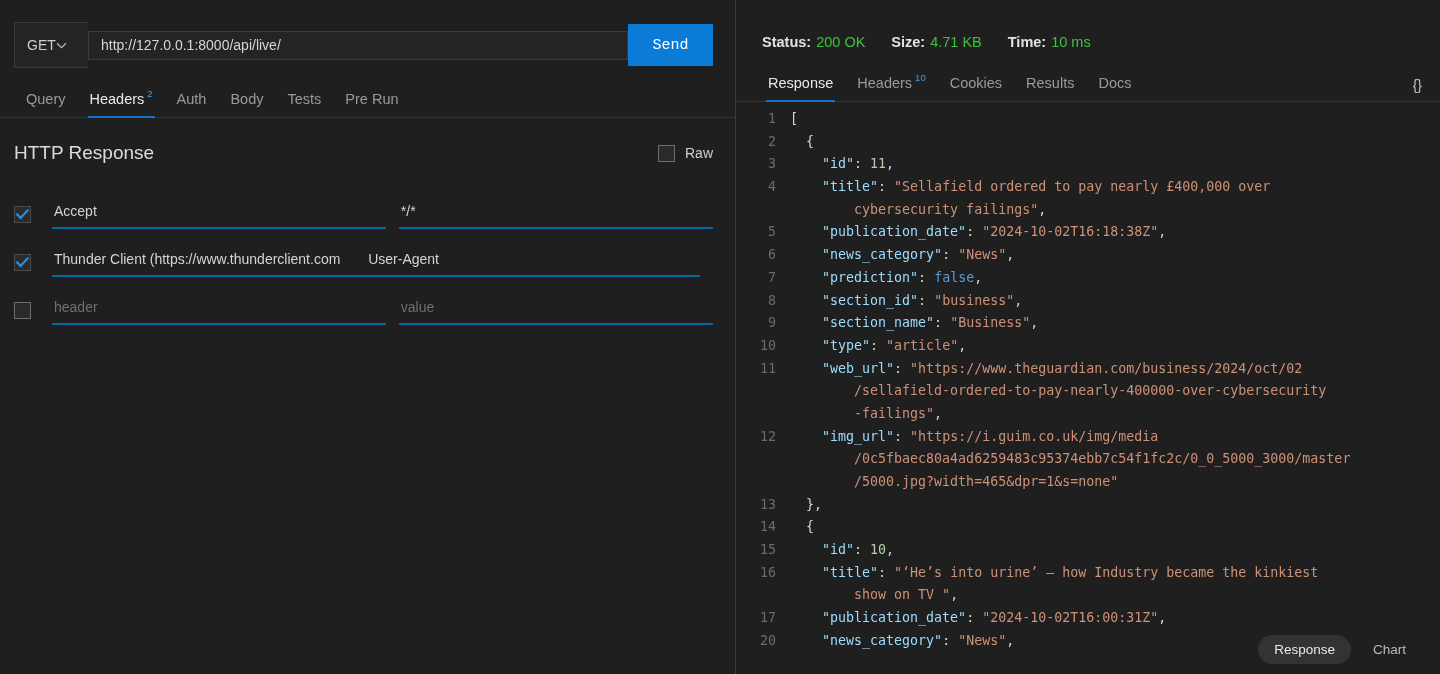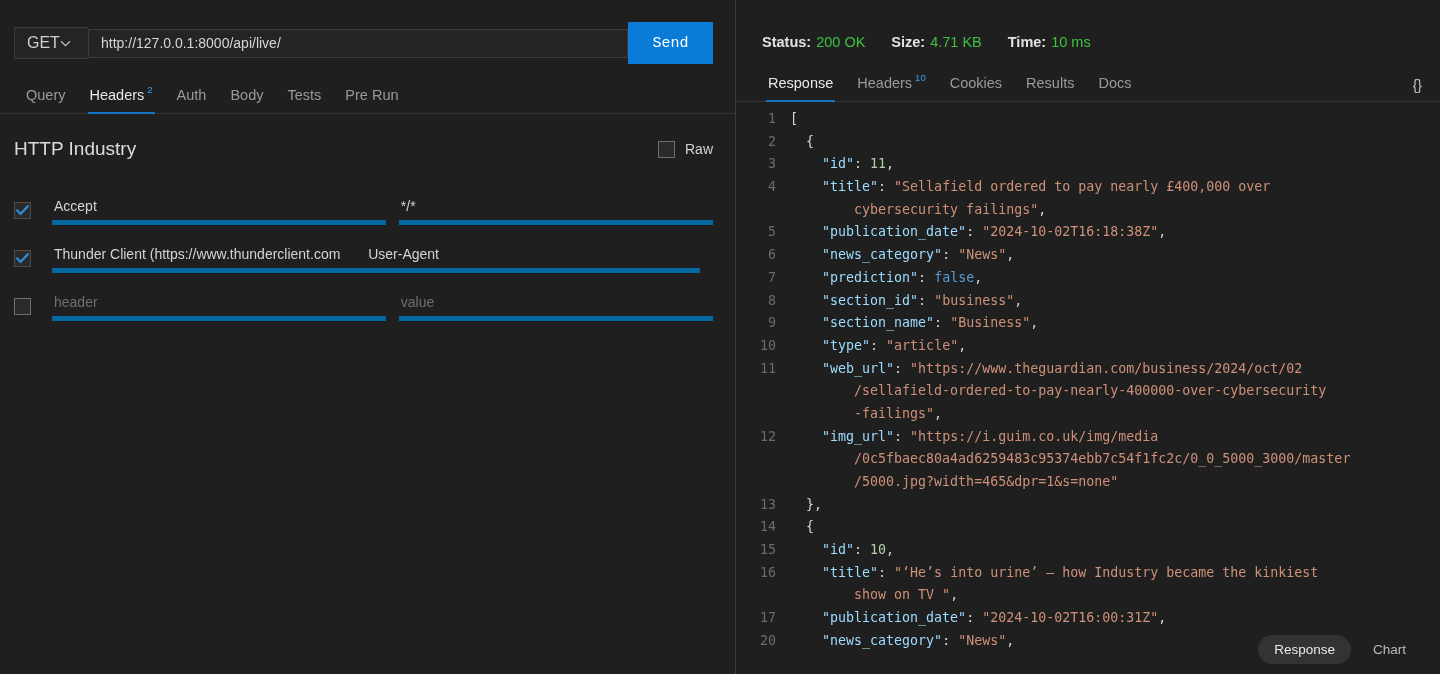--- a/index.html
+++ b/index.html
@@ -17,27 +17,27 @@
 
   
   .left-panel {
     width: 736px; height: 674px;
     background: #1f1f1f;
     position: relative;
     border-right: 1px solid #3b3b3b;
   }
   .req-bar { display:flex; align-items:center; padding: 22px 22px 0 14px; }
   .method-select {
-    width: 74px; height: 32px;
+    width: 74px; height: 46px;
     background: #242424;
     border: 1px solid #3c3c3c;
     border-right: none;
     display: flex; align-items: center; justify-content: flex-start;
     padding: 0 9px 0 12px;
-    color: #cfcfcf; font-size: 16px;
+    color: #cfcfcf; font-size: 14px;
     cursor: pointer;
   }
   .method-select .caret { font-size: 11px; color: #bdbdbd; line-height:1; }
   .url-input {
     flex: 1; height: 29px;
     background: #242424;
     border: 1px solid #3c3c3c;
     color: #d6d6d6; font-size: 14px;
     padding: 0 12px;
     outline: none;
@@ -98,21 +98,21 @@
   }
   .cbox.checked { border-color:#4b4b4b; background:#2b2b2b; }
   .cbox svg { display:block; }
 
   .hdr-rows { margin-top: 26px; }
   .hdr-row { display:flex; align-items:center; height:48px; }
   .hdr-row .cbox { margin-right: 21px; }
   .field {
     background: transparent;
     border: none;
-    border-bottom: 5px solid #0369a1;
+    border-bottom: 2px solid #0369a1;
     color: #d4d4d4;
     font-size: 14px;
     height: 30px;
     outline: none;
     padding: 0 2px 4px 2px;
     font-family: "Liberation Sans", sans-serif;
   }
   .field::placeholder { color: #6f6f6f; }
   .field.key { width: 340px; margin-right: 13px; }
   .field.val { width: 320px; }
@@ -230,21 +230,21 @@
         <div class="tab">
           <span>Tests</span>
         </div>
         <div class="tab">
           <span>Pre Run</span>
         </div>
       </div>
 
     <div class="headers-section">
       <div class="headers-head">
-        <div class="headers-title">HTTP Industry</div>
+        <div class="headers-title">HTTP Response</div>
         <div class="raw-wrap">
           <span class="cbox"></span>
           <span class="raw-label">Raw</span>
         </div>
       </div>
       <div class="hdr-rows" id="header-rows">
           <div class="hdr-row">
             <span class="cbox checked">
               <svg width="13" height="11" viewBox="0 0 13 11">
                 <path d="M1.2 5.4 L4.6 9 L11.6 1.4" fill="none" stroke="#2b8fe0" stroke-width="2.1" stroke-linecap="square"></path>

